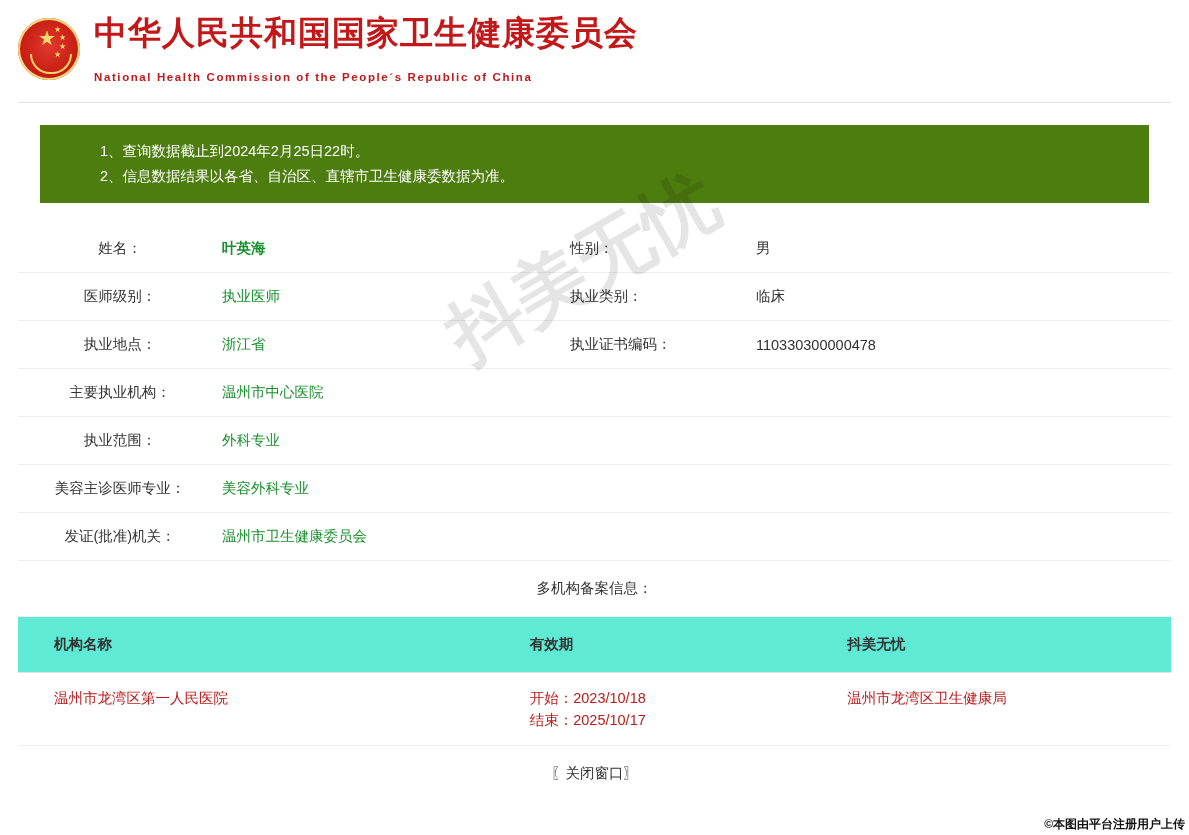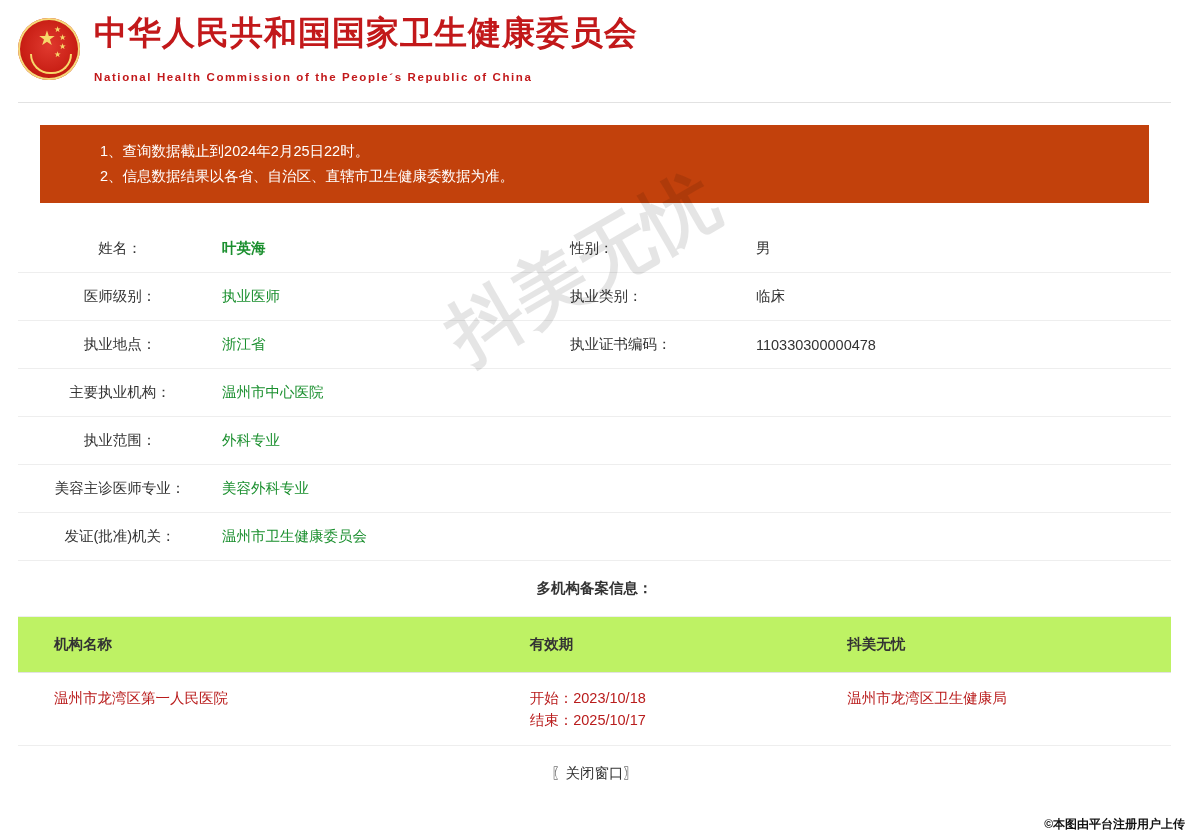--- a/index.html
+++ b/index.html
@@ -76,21 +76,21 @@
   }
 
   .divider {
     border-top: 1px solid #e2e2e2;
     margin: 18px 18px 0 18px;
   }
 
   
   .notice {
     margin: 22px 40px 0 40px;
-    background: #c2410c;
+    background: #4d7c0f;
     color: #ffffff;
     padding: 14px 0 14px 60px;
     font-size: 14.5px;
     line-height: 25px;
     box-sizing: border-box;
   }
   .notice div { white-space: nowrap; }
 
   
   .info-table {
@@ -110,37 +110,37 @@
   .val { color: #333333; }
   .val.green { color: #1a8f2e; }
   .val.bold { font-weight: bold; color: #1a8f2e; }
   .col-a { width: 168px; text-align: center; }
   .col-b { width: 330px; }
   .col-c { width: 168px; }
   .col-d { width: auto; }
 
   .section-title {
     text-align: center;
-    font-weight: bold;
+    font-weight: normal;
     font-size: 14.5px;
     padding: 18px 0;
     color: #333333;
     border-bottom: 1px solid #eeeeee;
     margin: 0 18px;
   }
 
   
   .rec-wrap { margin: 0 18px; }
   .rec-table {
     width: 100%;
     border-collapse: collapse;
     table-layout: fixed;
   }
   .rec-table th {
-    background: #bef264;
+    background: #5eead4;
     text-align: left;
     font-size: 14.5px;
     font-weight: bold;
     color: #333333;
     padding: 18px 0 18px 36px;
     border-bottom: 1px solid #e2e2e2;
   }
   .rec-table td {
     font-size: 14.5px;
     color: #b91c1c;

